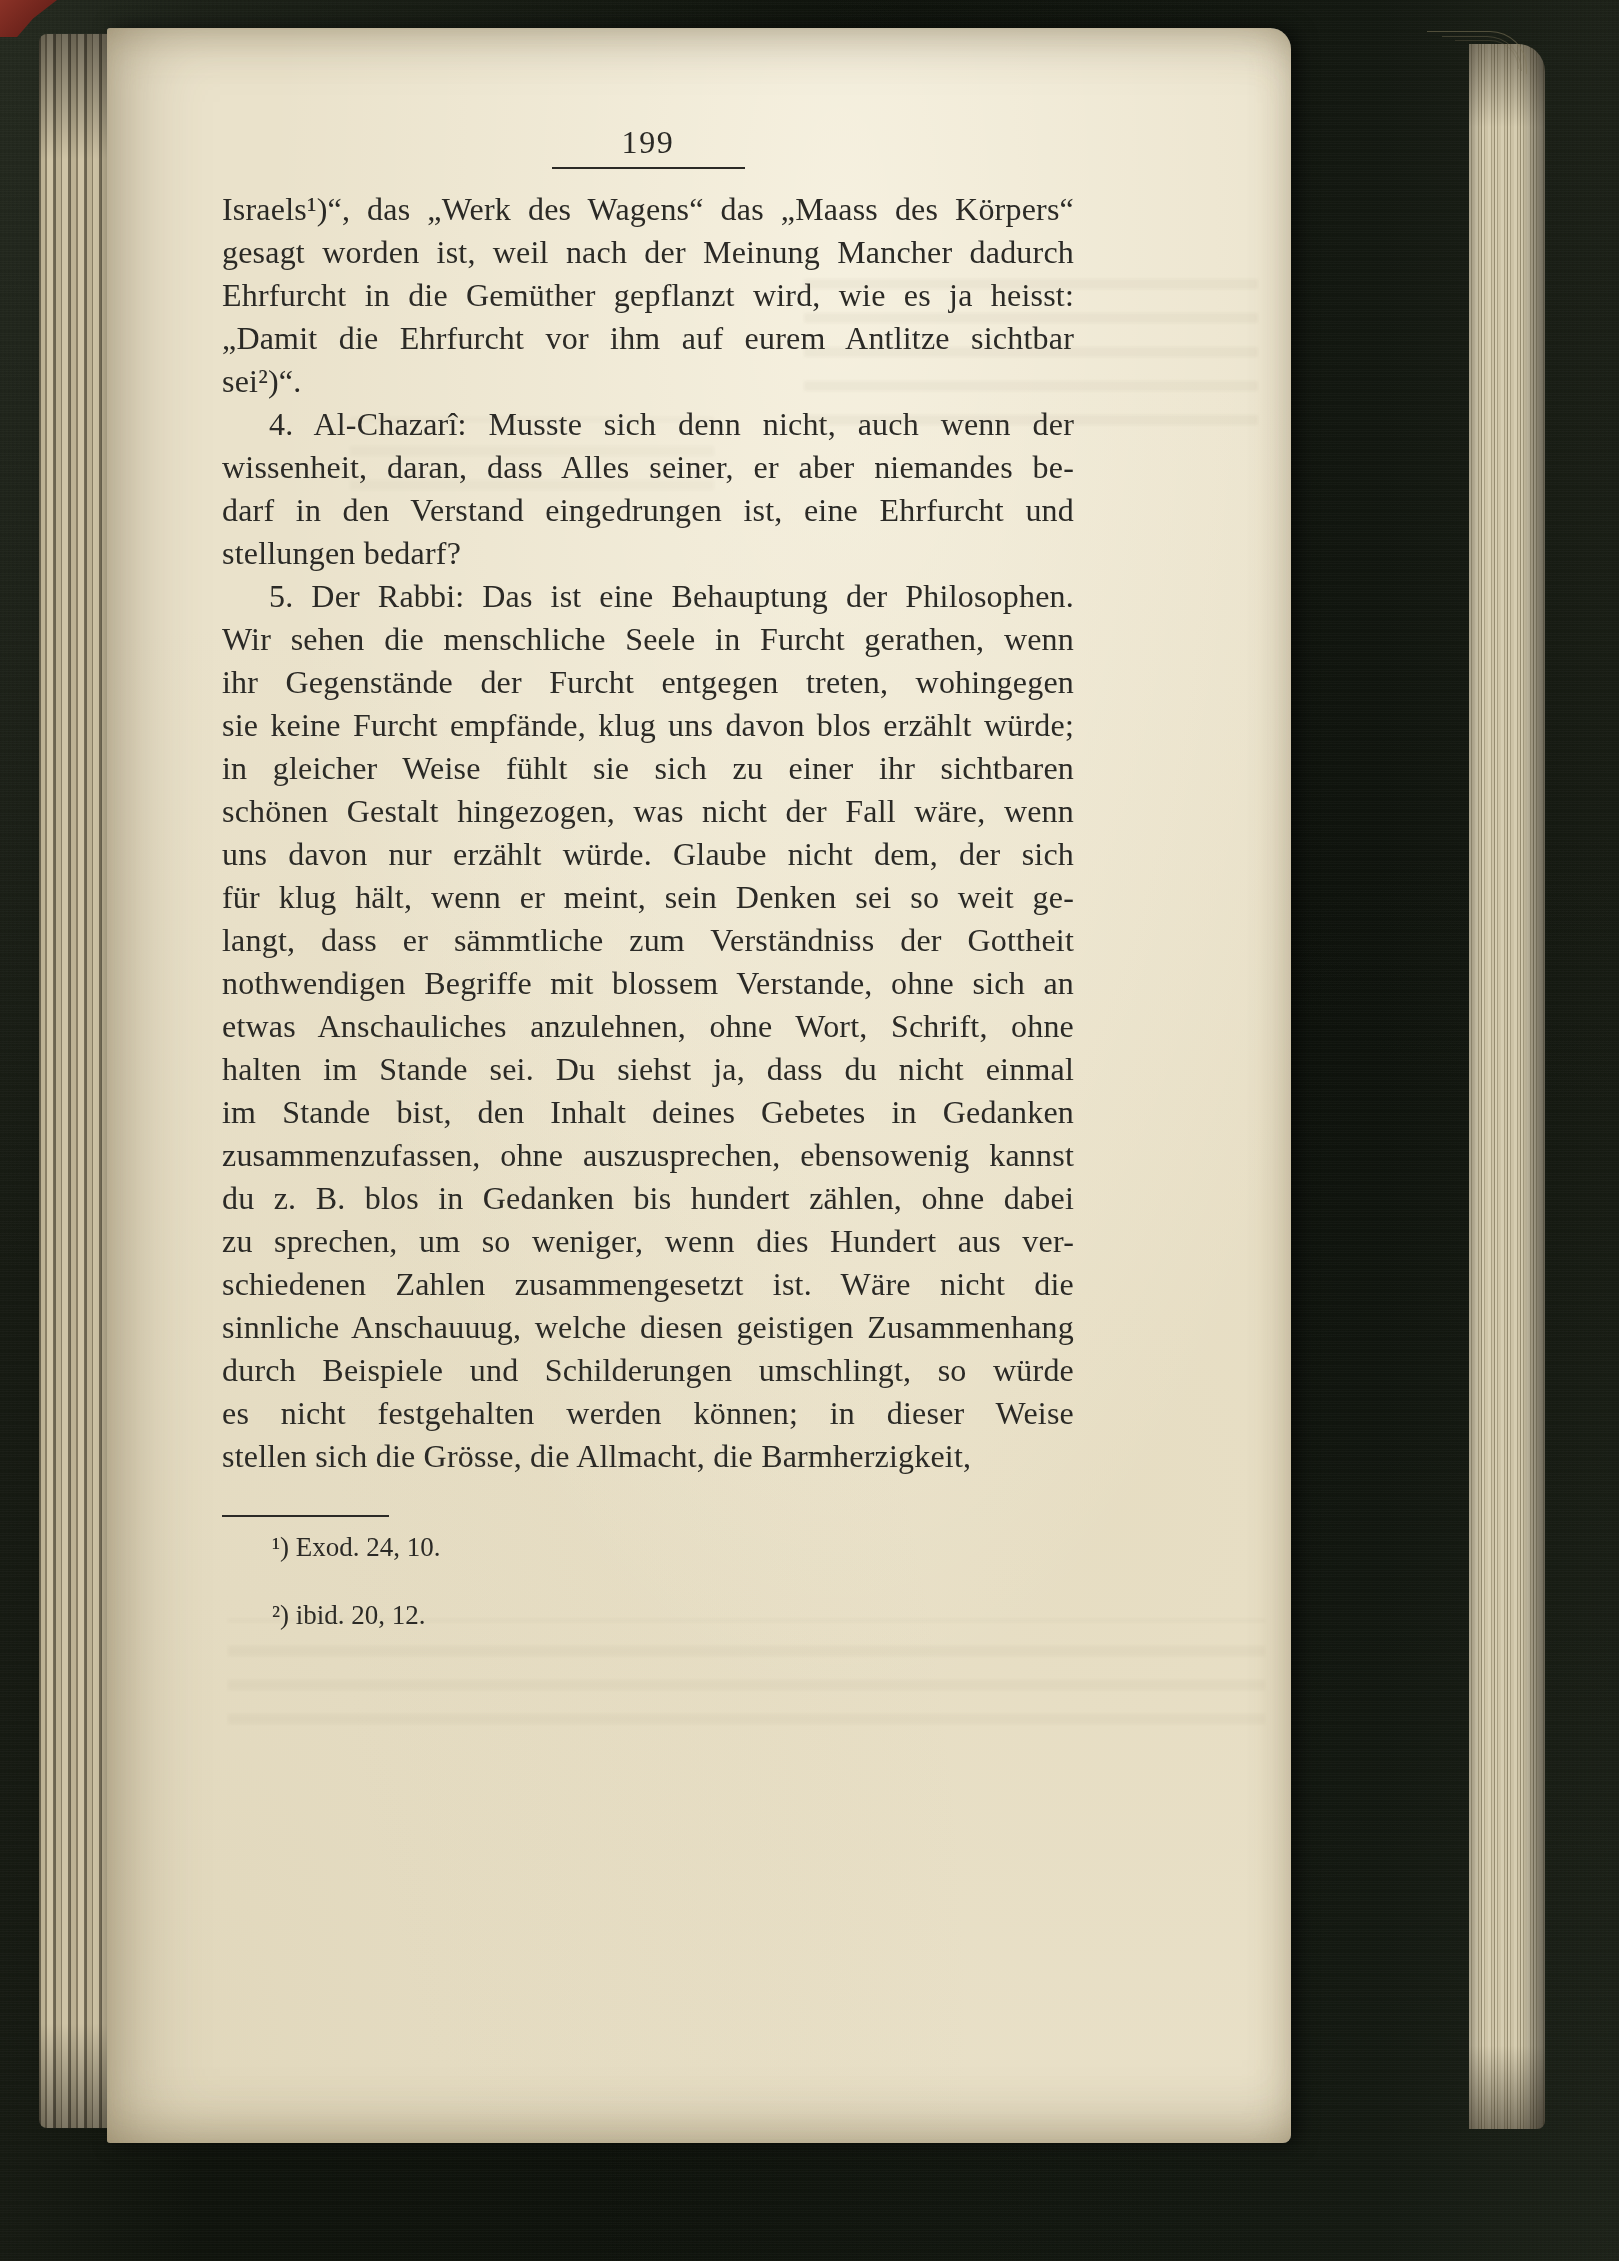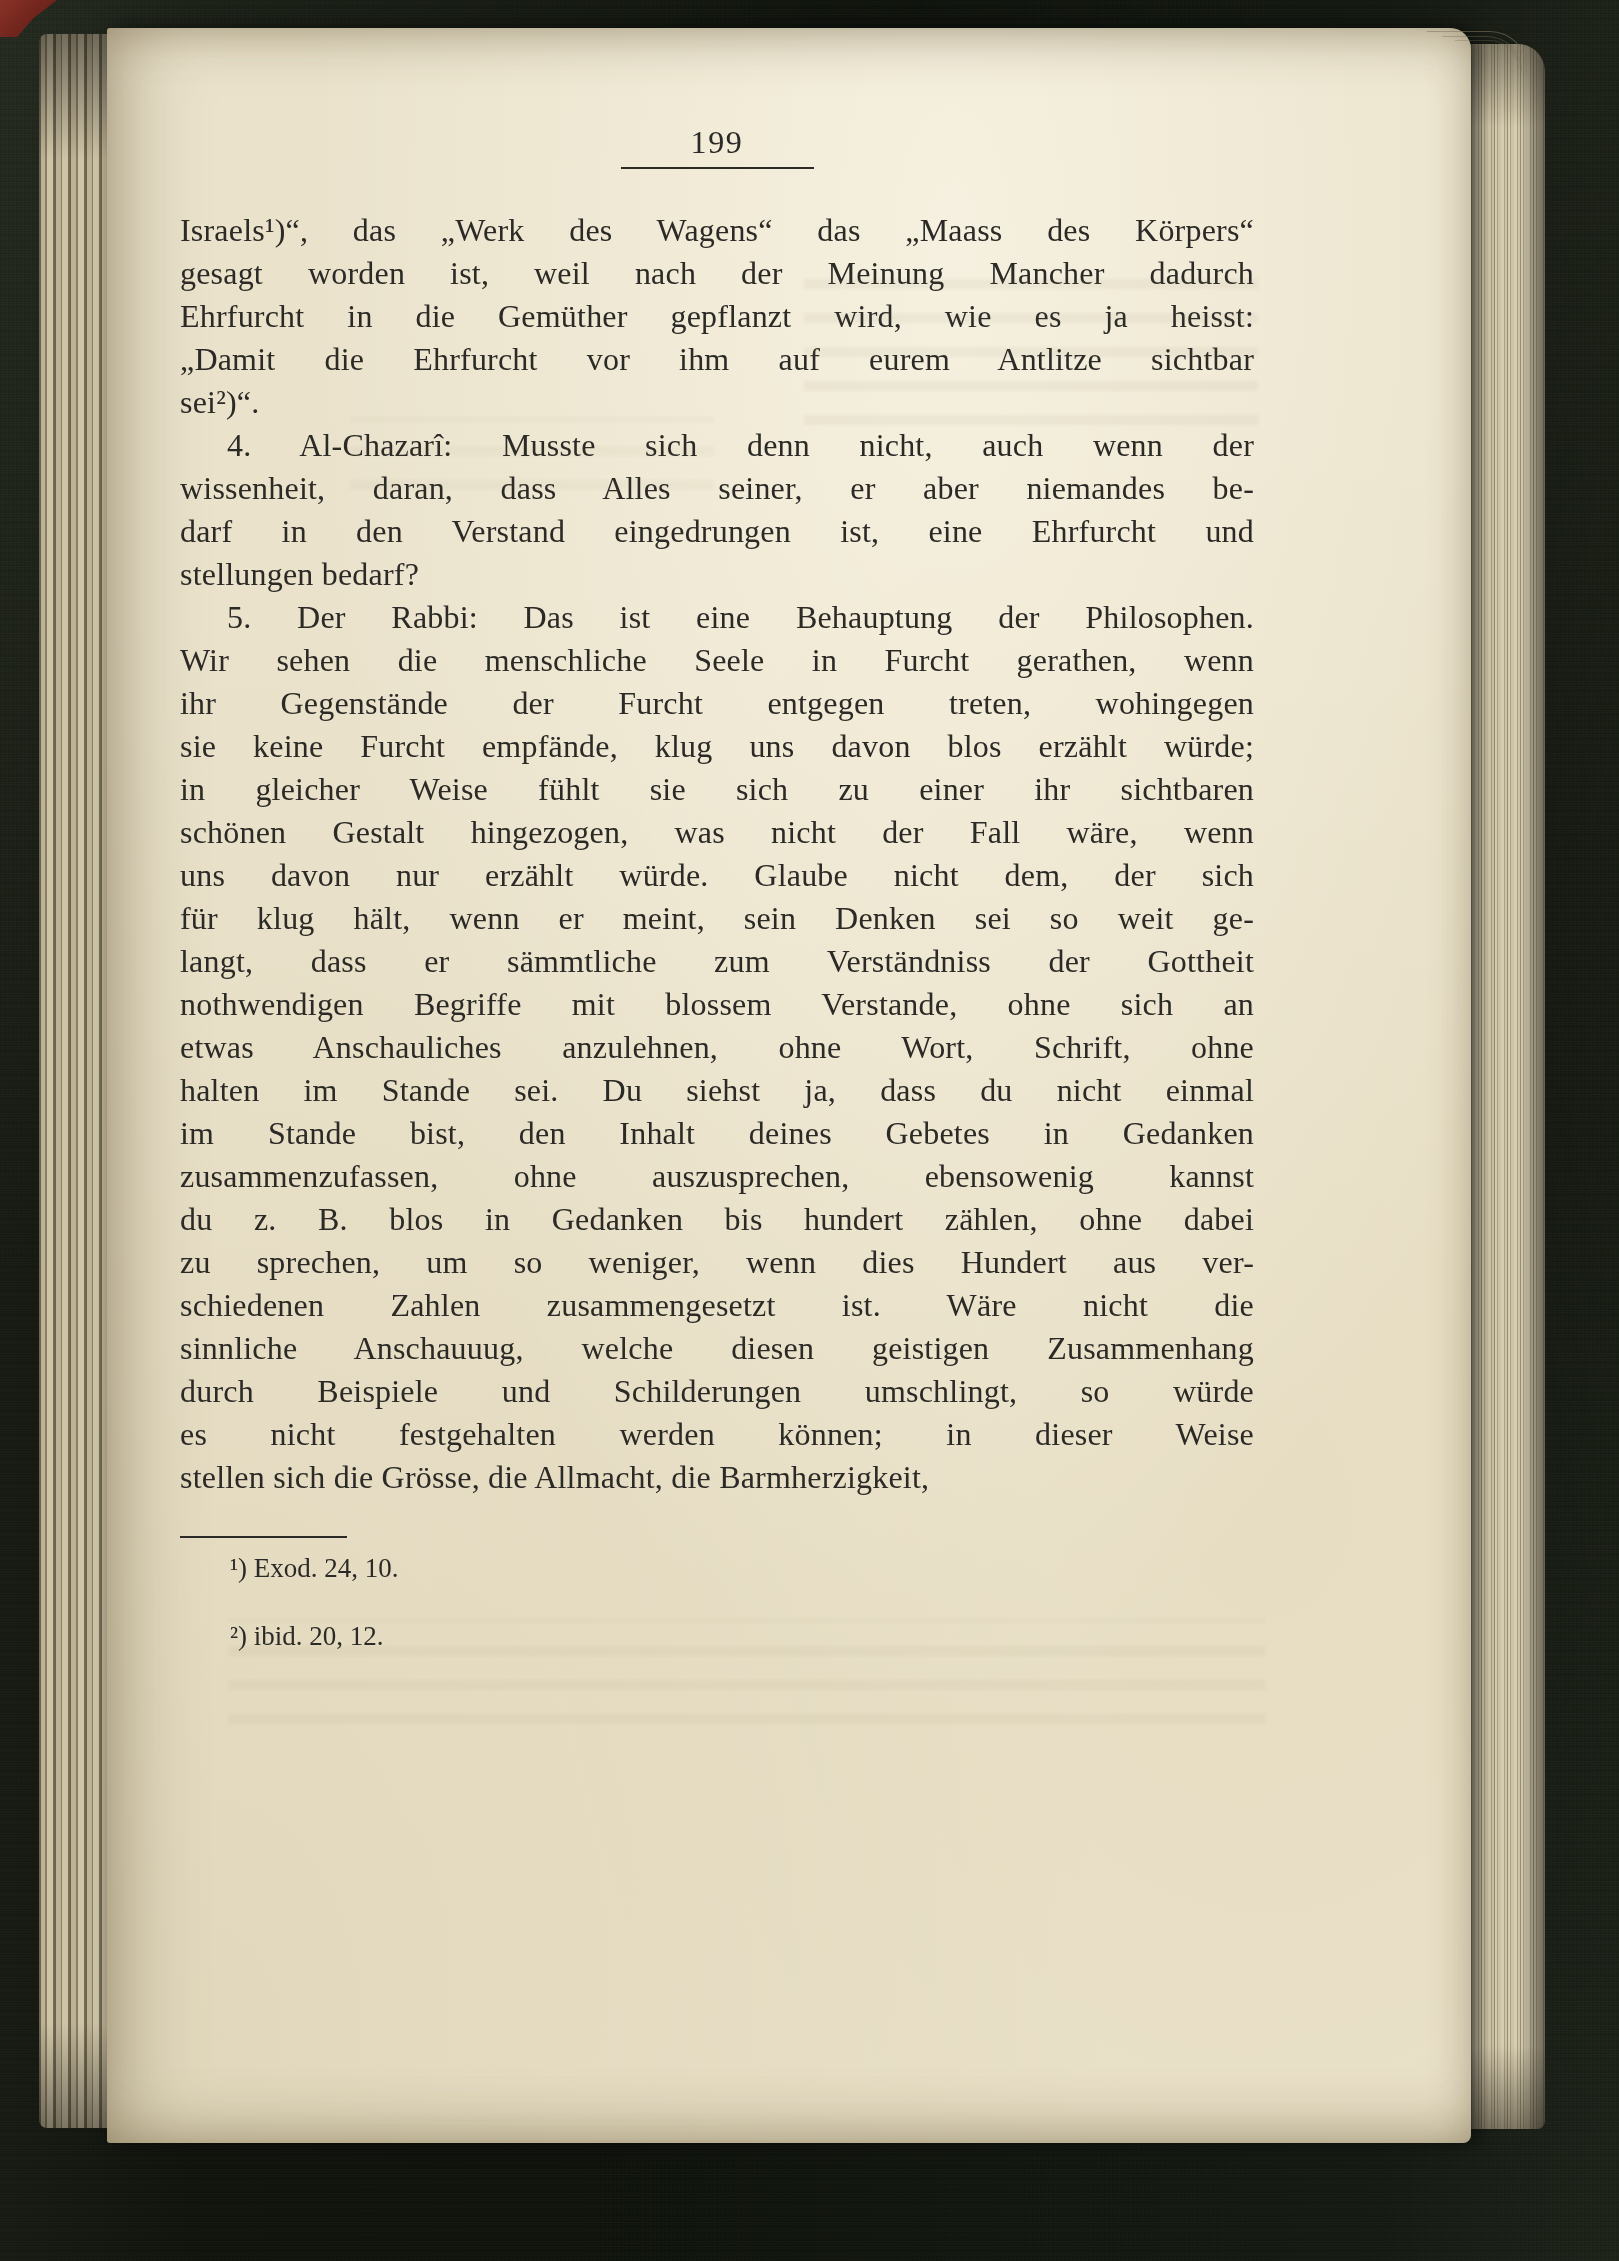--- a/index.html
+++ b/index.html
@@ -51,23 +51,23 @@
     border-radius: 0 27.5px 8px 0;
     background:
       linear-gradient(0deg, rgba(40,35,25,.5), transparent 4%, transparent 96%, rgba(40,35,25,.45)),
       linear-gradient(90deg, rgba(0,0,0,.22), transparent 18%, transparent 68%, rgba(0,0,0,.5)),
       repeating-linear-gradient(90deg, #d6cdb1 0 2.4px, #aaa083 2.4px 3.2px, #cdc3a6 3.2px 5.7px, #968c70 5.7px 6.5px);
     z-index: 2;
   }
 
   
   .page {
-    position: absolute; left: 107px; top: 27.5px; width: 1364px; height: 2115px;
+    position: absolute; left: 107px; top: 27.5px; width: 1184px; height: 2115px;
     box-sizing: border-box;
-    padding: 96px 217px 0 73px;
+    padding: 96px 217px 0 115px;
     border-radius: 3.2px 21px 8px 3.2px;
     background:
       radial-gradient(ellipse at 62% 10%, rgba(255,252,240,.55), transparent 55%),
       radial-gradient(ellipse at 85% 70%, rgba(210,195,150,.16), transparent 55%),
       radial-gradient(ellipse at 8% 95%, rgba(190,175,130,.20), transparent 50%),
       var(--paper, #eae2cb);
     box-shadow:
       inset 39px 0 77px -18px rgba(105,90,58,.38),
       inset -14.6px 0 45px -18px rgba(120,105,70,.25),
       inset 0 26px 49px -24px rgba(110,95,60,.35),
@@ -105,21 +105,21 @@
     text-align: center;
     font-size: 32px;
     letter-spacing: 1.6px;
   }
   .page-number-rule {
     width: 193px;
     margin: 6.5px auto 0 auto;
     border-top: 2.4px solid currentColor;
   }
   .text-block {
-    margin-top: 40px;
+    margin-top: 19px;
     font-size: 32px;
     line-height: 43px;
     letter-spacing: 0.2px;
   }
   .line { text-align: justify; text-align-last: justify; }
   .line.last { text-align-last: left; }
   .line.indent { text-indent: 47px; }
 
   .footnote-rule {
     margin-top: 37px;

